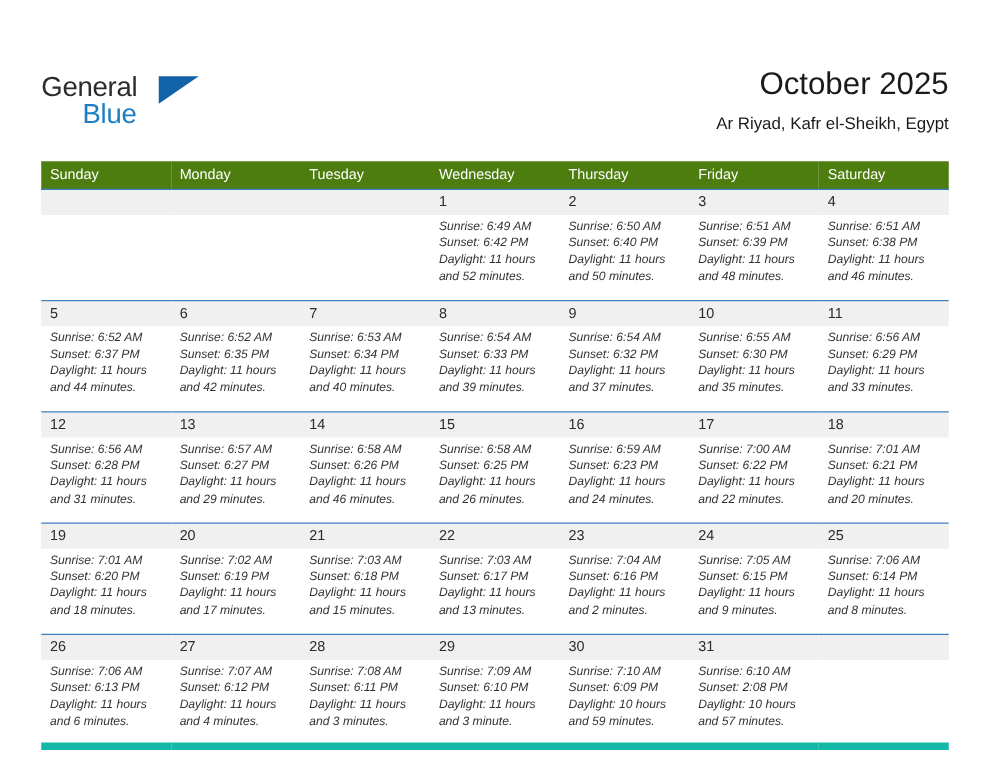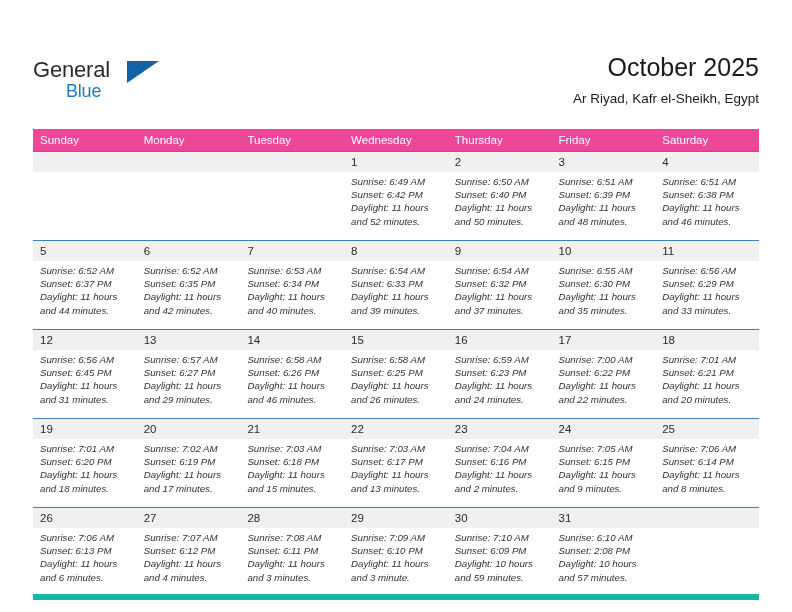--- a/index.html
+++ b/index.html
@@ -44,21 +44,21 @@
     font-size: 22px;
     font-weight: 400;
     letter-spacing: -0.2px;
     color: #2b2b2b;
     line-height: 24px;
   }
   .logo-blue {
     position: absolute;
     left: 33px;
     top: 21px;
-    font-size: 18px;
+    font-size: 22px;
     font-weight: 400;
     letter-spacing: -0.2px;
     color: #1b7dc4;
     line-height: 24px;
   }
   .logo-triangle {
     position: absolute;
     left: 94px;
     top: 3px;
     width: 0;
@@ -94,21 +94,21 @@
     position: absolute;
     left: 33px;
     top: 105px;
     width: 726px;
     border-collapse: collapse;
     table-layout: fixed;
   }
   .calendar col { width: 103.71px; }
 
   thead th {
-    background: #ec4899;
+    background: #4d7c0f;
     color: #ffffff;
     font-size: 11.5px;
     font-weight: 400;
     text-align: left;
     padding: 5px 0 5px 7px;
     height: 11px;
     border: none;
   }
 
   tbody tr { height: 89px; }
@@ -281,21 +281,21 @@
               <div>Sunset: 6:29 PM</div>
               <div class="wrap">Daylight: 11 hours and 33 minutes.</div>
             </div>
           </td>
         </tr>
         <tr>
           <td class="">
             <span class="daynum">12</span>
             <div class="info">
               <div>Sunrise: 6:56 AM</div>
-              <div>Sunset: 6:45 PM</div>
+              <div>Sunset: 6:28 PM</div>
               <div class="wrap">Daylight: 11 hours and 31 minutes.</div>
             </div>
           </td>
           <td class="">
             <span class="daynum">13</span>
             <div class="info">
               <div>Sunrise: 6:57 AM</div>
               <div>Sunset: 6:27 PM</div>
               <div class="wrap">Daylight: 11 hours and 29 minutes.</div>
             </div>

